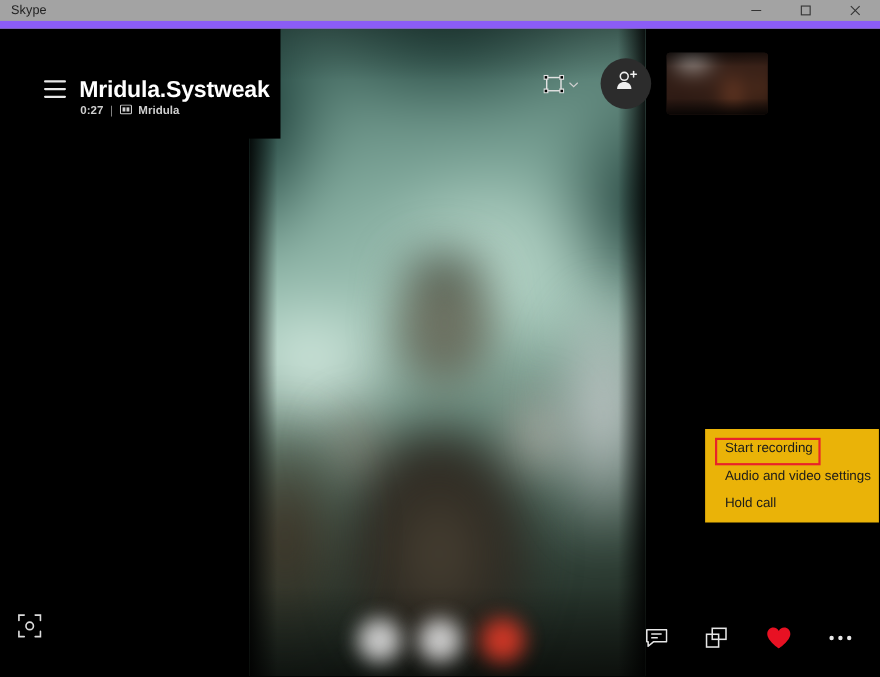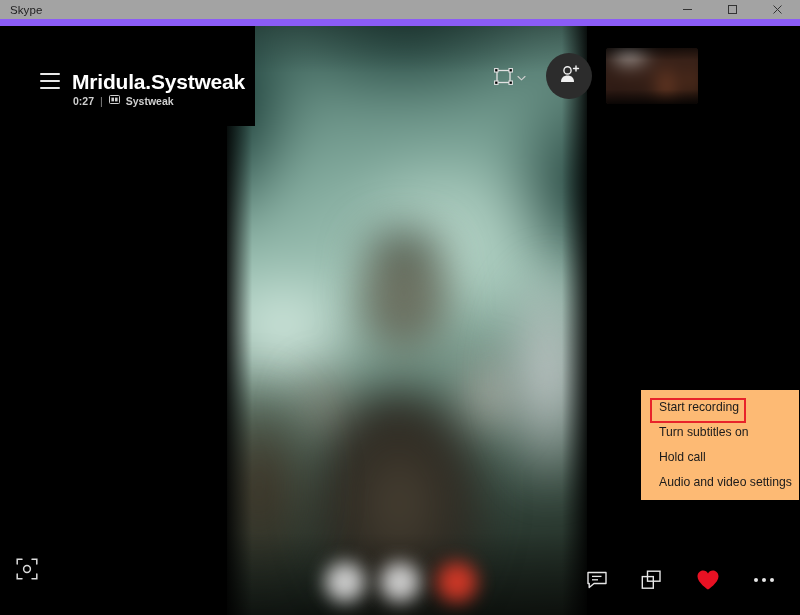--- a/index.html
+++ b/index.html
@@ -211,21 +211,21 @@
   .rc-item { display: flex; align-items: center; justify-content: center; }
   .heart { color: #e81123; }
   .dots { display: flex; gap: 4px; align-items: center; }
   .dots i { width: 4px; height: 4px; border-radius: 50%; background: #e6e6e6; display: block; }
 
   
   .ctx-menu {
     position: absolute;
     left: 641px; top: 390px;
     width: 158px;
-    background: #fdba74;
+    background: #eab308;
     box-shadow: 0 1px 6px rgba(0,0,0,.45);
     z-index: 60;
     padding: 4px 0 6px 0;
   }
   .ctx-item {
     height: 25px;
     display: flex; align-items: center;
     padding: 0 8px 0 18px;
     font-size: 12.2px;
     color: #1b1b1b;
@@ -291,21 +291,21 @@
         <div class="call-sub">
           <span>0:27</span>
           <span class="sep">|</span>
           <span class="gallery-ico">
             <svg width="11" height="9" viewBox="0 0 11 9">
               <rect x="0.5" y="0.5" width="10" height="8" rx="1" fill="none" stroke="#cfcfcf" stroke-width="1"></rect>
               <rect x="2.4" y="2.6" width="2.6" height="3.8" fill="#cfcfcf"></rect>
               <rect x="6" y="2.6" width="2.6" height="3.8" fill="#cfcfcf"></rect>
             </svg>
           </span>
-          <span>Systweak</span>
+          <span>Mridula</span>
         </div>
       </div>
 
       <div class="hdr-right">
         <div class="layout-btn">
           <svg width="19" height="17" viewBox="0 0 19 17">
             <rect x="3" y="2.5" width="13" height="12" fill="none" stroke="#e2e2e2" stroke-width="1.3"></rect>
             <rect x="0.6" y="0.6" width="3.4" height="3.4" fill="#000" stroke="#e2e2e2" stroke-width="1.1"></rect>
             <rect x="15" y="0.6" width="3.4" height="3.4" fill="#000" stroke="#e2e2e2" stroke-width="1.1"></rect>
             <rect x="0.6" y="13" width="3.4" height="3.4" fill="#000" stroke="#e2e2e2" stroke-width="1.1"></rect>
@@ -384,25 +384,22 @@
       </div>
     </div>
 
   </div>
 
   <div class="ctx-menu">
     <div class="ctx-item highlight">
       <span>Start recording</span>
     </div>
     <div class="ctx-item">
-      <span>Turn subtitles on</span>
+      <span>Audio and video settings</span>
     </div>
     <div class="ctx-item">
       <span>Hold call</span>
     </div>
-    <div class="ctx-item">
-      <span>Audio and video settings</span>
-    </div>
   </div>
 
   <div class="ctx-highlight-box"></div>
 
 </div>
 
 </body></html>

